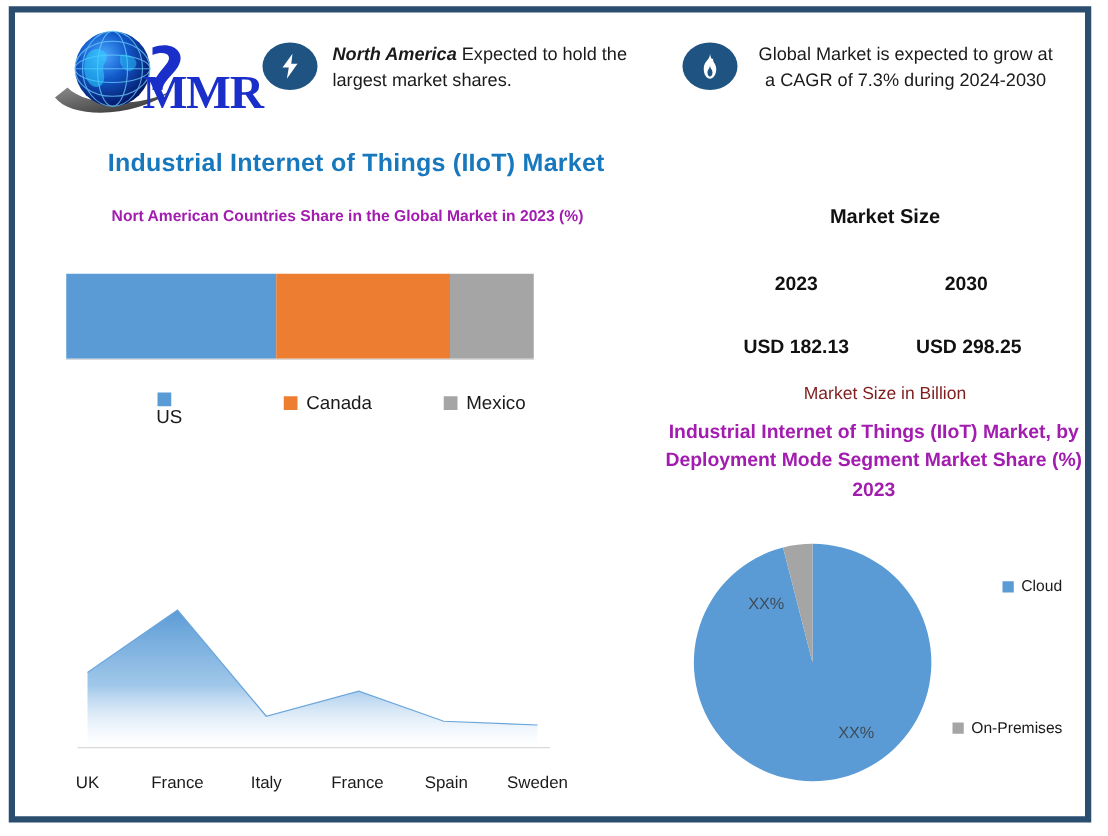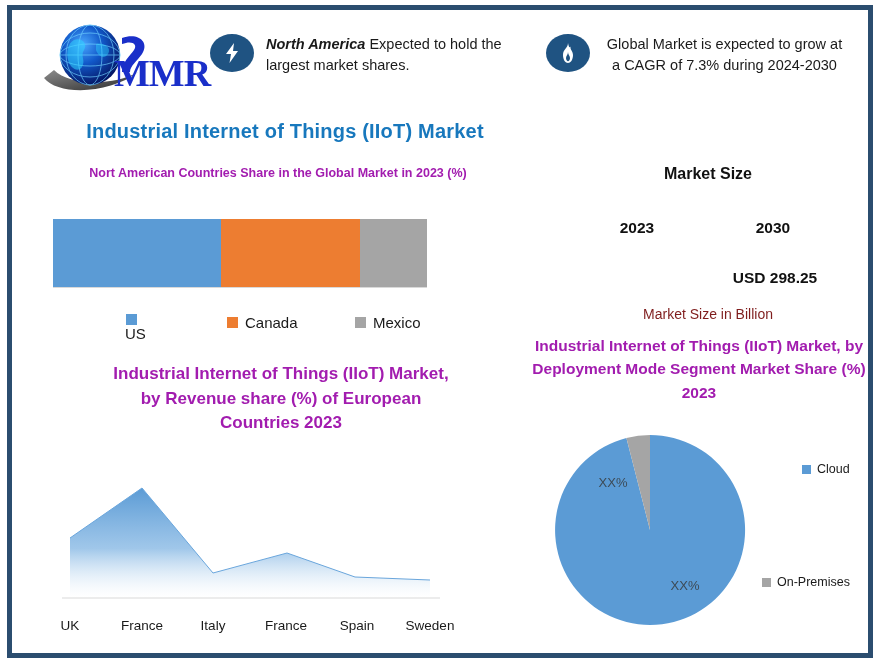--- a/index.html
+++ b/index.html
@@ -172,24 +172,24 @@
     </div>
     <div class="legend-item" style="left:302px;top:0;">
       <span class="legend-swatch" style="background:#a5a5a5;"></span>
       <span>Mexico</span>
     </div>
   </div>
 
   <div class="ms-title">Market Size</div>
   <div class="ms-year" id="ms-year-2023">2023</div>
   <div class="ms-year" id="ms-year-2030">2030</div>
+  <div class="ms-val" id="ms-val-2023">USD 182.13</div>
   <div class="ms-val" id="ms-val-2030">USD 298.25</div>
   <div class="ms-unit">Market Size in Billion</div>
 
-  <div class="sub-title" id="area-title">Industrial Internet of Things (IIoT) Market, by Revenue share (%) of European Countries 2023</div>
 
   <div id="area-chart">
     <svg width="440" height="150" viewBox="0 0 440 150">
       <defs>
         <linearGradient id="areaFill" x1="0" y1="0" x2="0" y2="1">
           <stop offset="0%" stop-color="#5b9bd5" stop-opacity="1"></stop>
           <stop offset="55%" stop-color="#8fbde6" stop-opacity="0.85"></stop>
           <stop offset="100%" stop-color="#ffffff" stop-opacity="0.25"></stop>
         </linearGradient>
       </defs>

